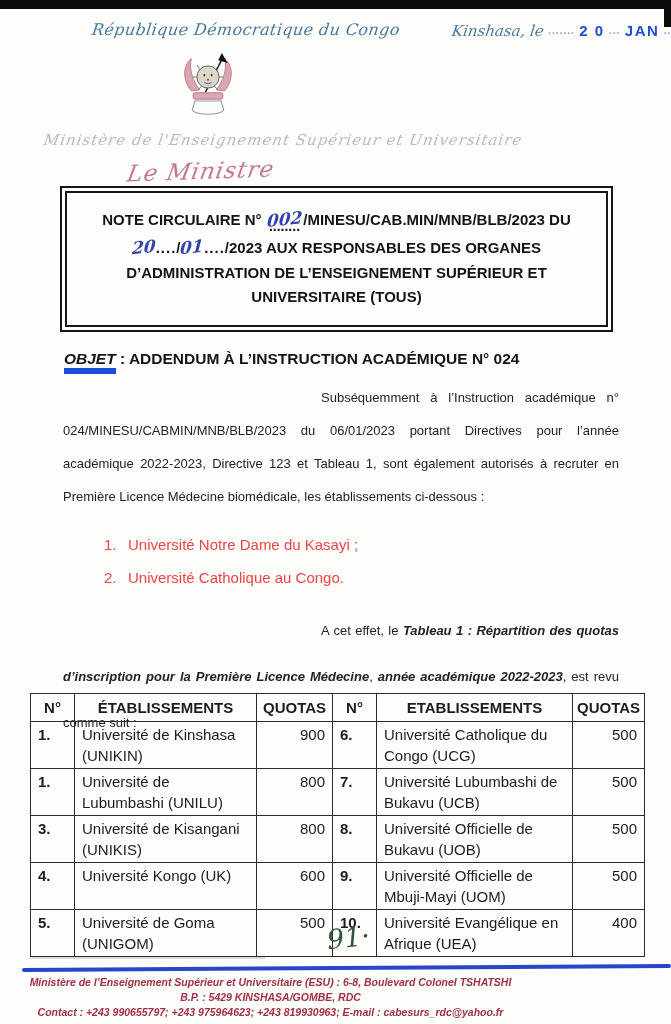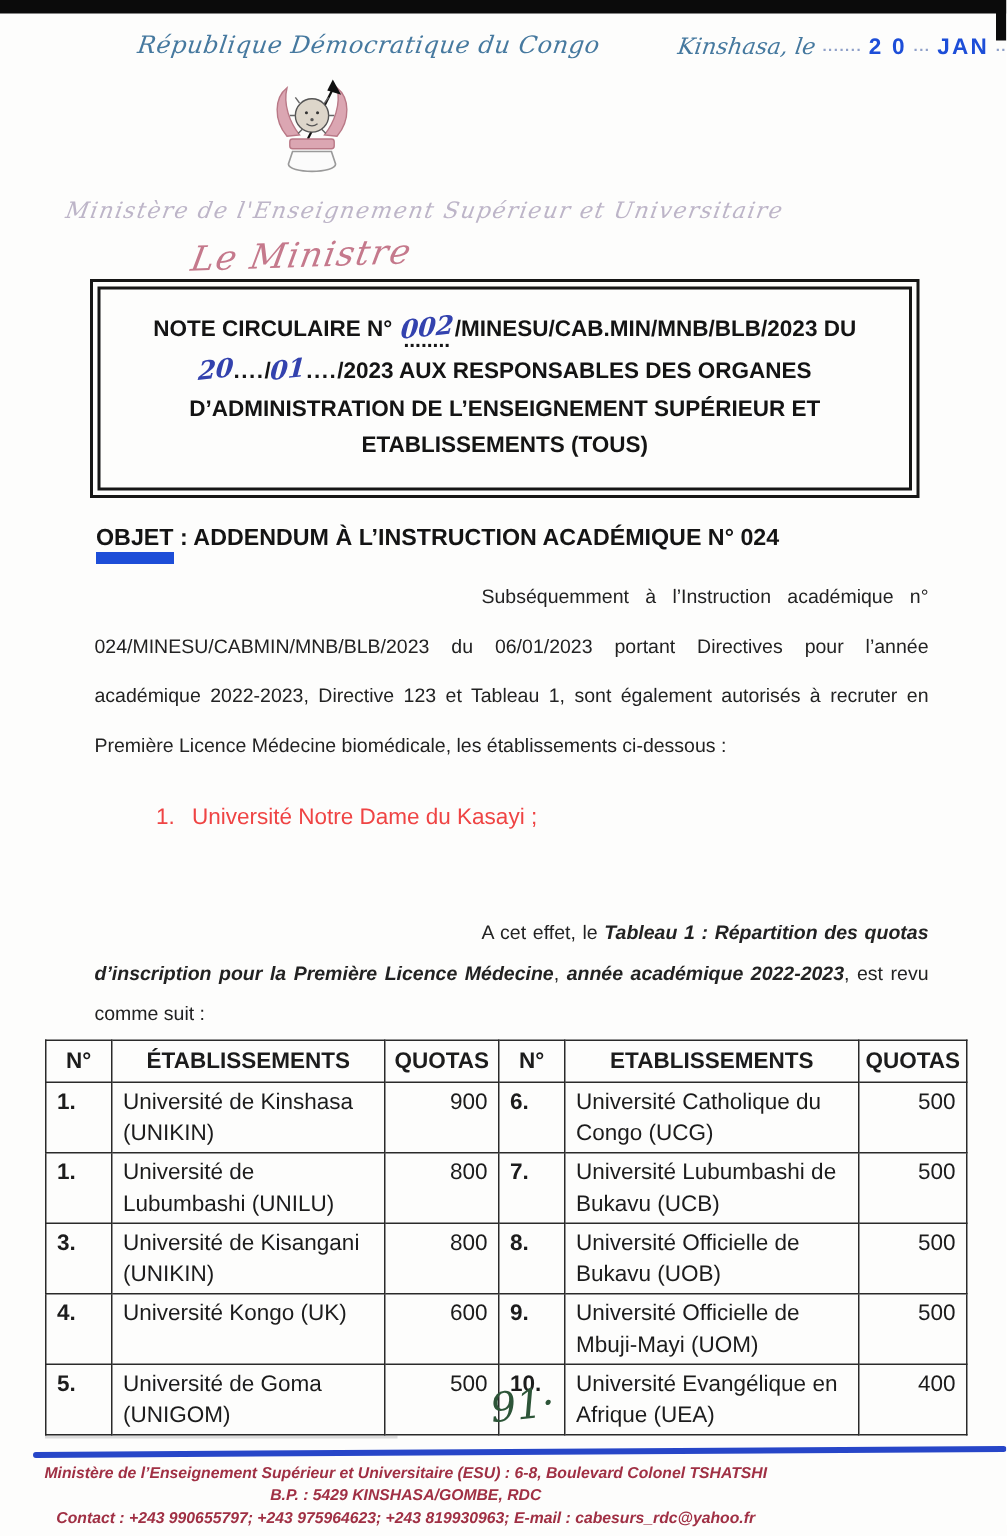--- a/index.html
+++ b/index.html
@@ -35,27 +35,27 @@
   .hand{font-family:"DejaVu Serif",serif;font-style:italic;font-weight:bold;color:#3342ae;
     font-size:17px;display:inline-block;transform:rotate(-6deg) skewX(-10deg);}
   .overdots{display:inline-block;position:relative;padding:0 1px;}
   .overdots .dots{position:absolute;left:0;right:0;bottom:-4px;text-align:center;
     color:#161616;font-size:14px;letter-spacing:0;}
   .overdots .hand{position:relative;z-index:1;}
   .inline-dots{color:#161616;letter-spacing:1px;}
 
   
   .objet{position:absolute;left:64px;top:350px;font-size:15.5px;font-weight:bold;color:#141414;}
-  .objet .objet-label{border-bottom:8px solid #1d4ed8;padding-bottom:1px;}
+  .objet .objet-label{border-bottom:6px solid #1d4ed8;padding-bottom:1px;font-style:italic;}
   .para{position:absolute;left:63px;width:556px;text-align:justify;font-size:13px;
     line-height:33px;color:#222;}
   .para1{top:381px;text-indent:258px;}
   .nlist{position:absolute;left:104px;top:528px;font-size:15px;color:#ef4444;line-height:33px;}
   .nlist .li .num{display:inline-block;width:24px;}
-  .para2{top:608px;text-indent:258px;line-height:27px;}
+  .para2{top:608px;text-indent:258px;line-height:46px;}
   .bi{font-weight:bold;font-style:italic;}
 
   
   table.quotas{position:absolute;left:30px;top:693px;width:614px;border-collapse:collapse;
     font-size:15px;color:#1c1c1c;table-layout:fixed;}
   table.quotas th,table.quotas td{border:1.6px solid #2a2a2a;padding:2px 7px;vertical-align:top;line-height:1.4;}
   table.quotas th{font-weight:bold;text-align:center;padding:3px 2px;}
   td.num{font-weight:bold;}
   td.quota{text-align:right;}
   col.c-num{width:44px;}col.c-etab1{width:182px;}col.c-quota1{width:76px;}
@@ -118,33 +118,36 @@
 
   <div class="title-box">
     <div class="title-inner">
       <div>
         <span>NOTE CIRCULAIRE N° </span><span class="overdots"><span class="hand">002</span><span class="dots">........</span></span><span>/MINESU/CAB.MIN/MNB/BLB/2023 DU</span>
       </div>
       <div>
         <span class="hand">20</span><span class="inline-dots">....</span><span>/</span><span class="hand">01</span><span class="inline-dots">....</span><span>/2023 AUX RESPONSABLES DES ORGANES</span>
       </div>
       <div>D’ADMINISTRATION DE L’ENSEIGNEMENT SUPÉRIEUR ET</div>
-      <div>ETABLISSEMENTS (TOUS)</div>
+      <div>UNIVERSITAIRE (TOUS)</div>
     </div>
   </div>
 
   <div class="objet">
     <span class="objet-label">OBJET</span><span> : </span><span>ADDENDUM À L’INSTRUCTION ACADÉMIQUE N° 024</span>
   </div>
 
   <div class="para para1">Subséquemment à l’Instruction académique n° 024/MINESU/CABMIN/MNB/BLB/2023 du 06/01/2023 portant Directives pour l’année académique 2022-2023, Directive 123 et Tableau 1, sont également autorisés à recruter en Première Licence Médecine biomédicale, les établissements ci-dessous :</div>
 
   <div class="nlist">
     <div class="li">
       <span class="num">1.</span><span>Université Notre Dame du Kasayi ;</span>
+    </div>
+    <div class="li">
+      <span class="num">2.</span><span>Université Catholique au Congo.</span>
     </div>
   </div>
 
   <div class="para para2">
     <span>A cet effet, le </span><span class="bi">Tableau 1 : Répartition des quotas d’inscription pour la Première Licence Médecine</span><span>, </span><span class="bi">année académique 2022-2023</span><span>, est revu comme suit :</span>
   </div>
 
   <table class="quotas">
     <colgroup>
       <col class="c-num">
@@ -176,21 +179,21 @@
       <tr>
         <td class="num">1.</td>
         <td>Université de Lubumbashi (UNILU)</td>
         <td class="quota">800</td>
         <td class="num">7.</td>
         <td>Université Lubumbashi de Bukavu (UCB)</td>
         <td class="quota">500</td>
       </tr>
       <tr>
         <td class="num">3.</td>
-        <td>Université de Kisangani (UNIKIN)</td>
+        <td>Université de Kisangani (UNIKIS)</td>
         <td class="quota">800</td>
         <td class="num">8.</td>
         <td>Université Officielle de Bukavu (UOB)</td>
         <td class="quota">500</td>
       </tr>
       <tr>
         <td class="num">4.</td>
         <td>Université Kongo (UK)</td>
         <td class="quota">600</td>
         <td class="num">9.</td>

